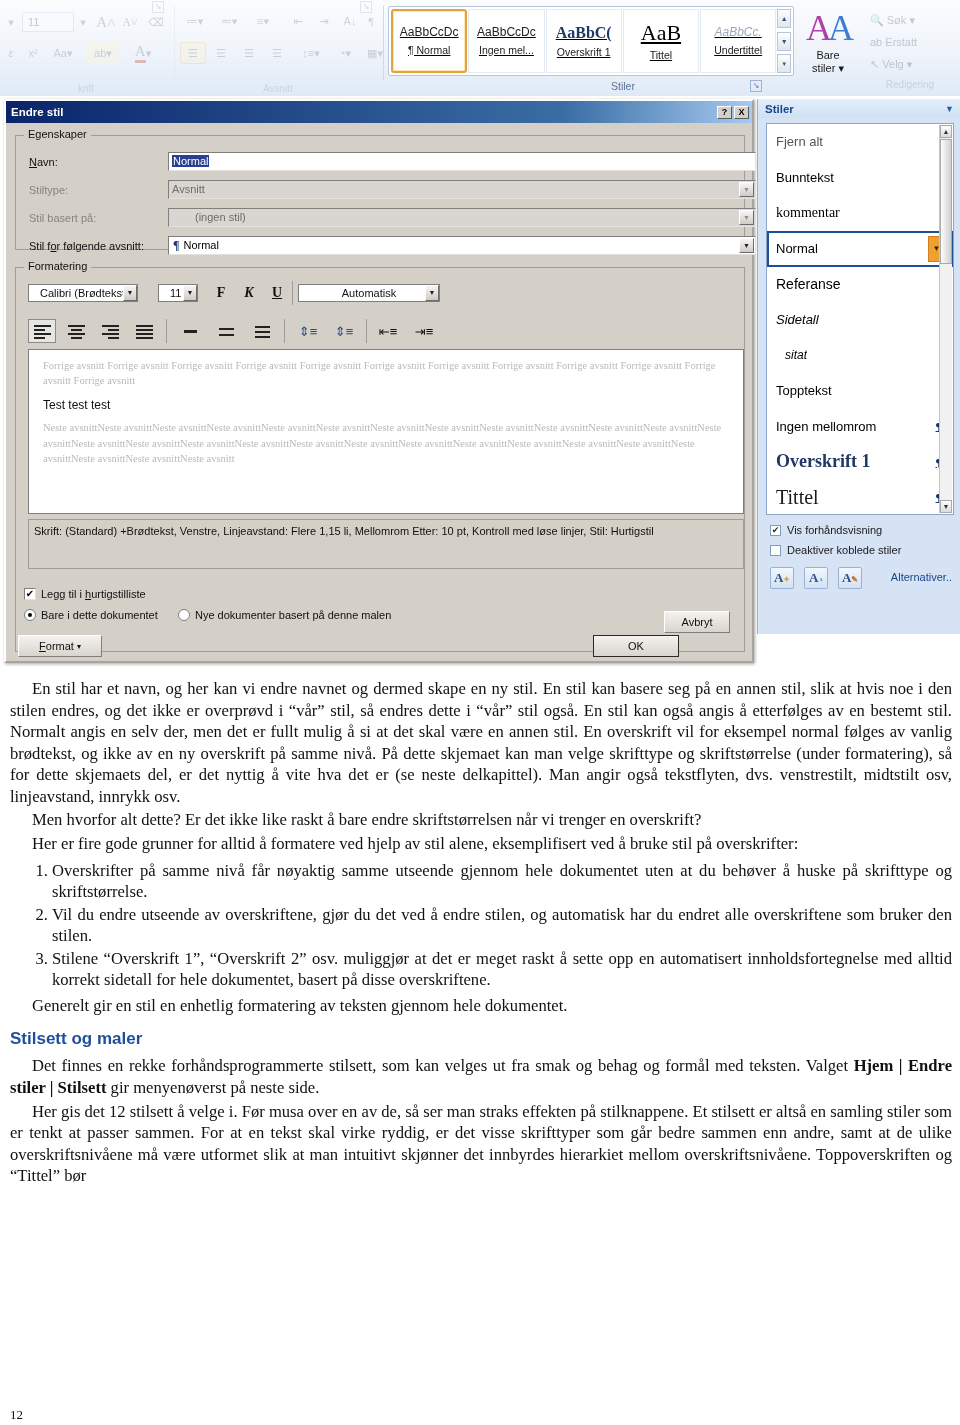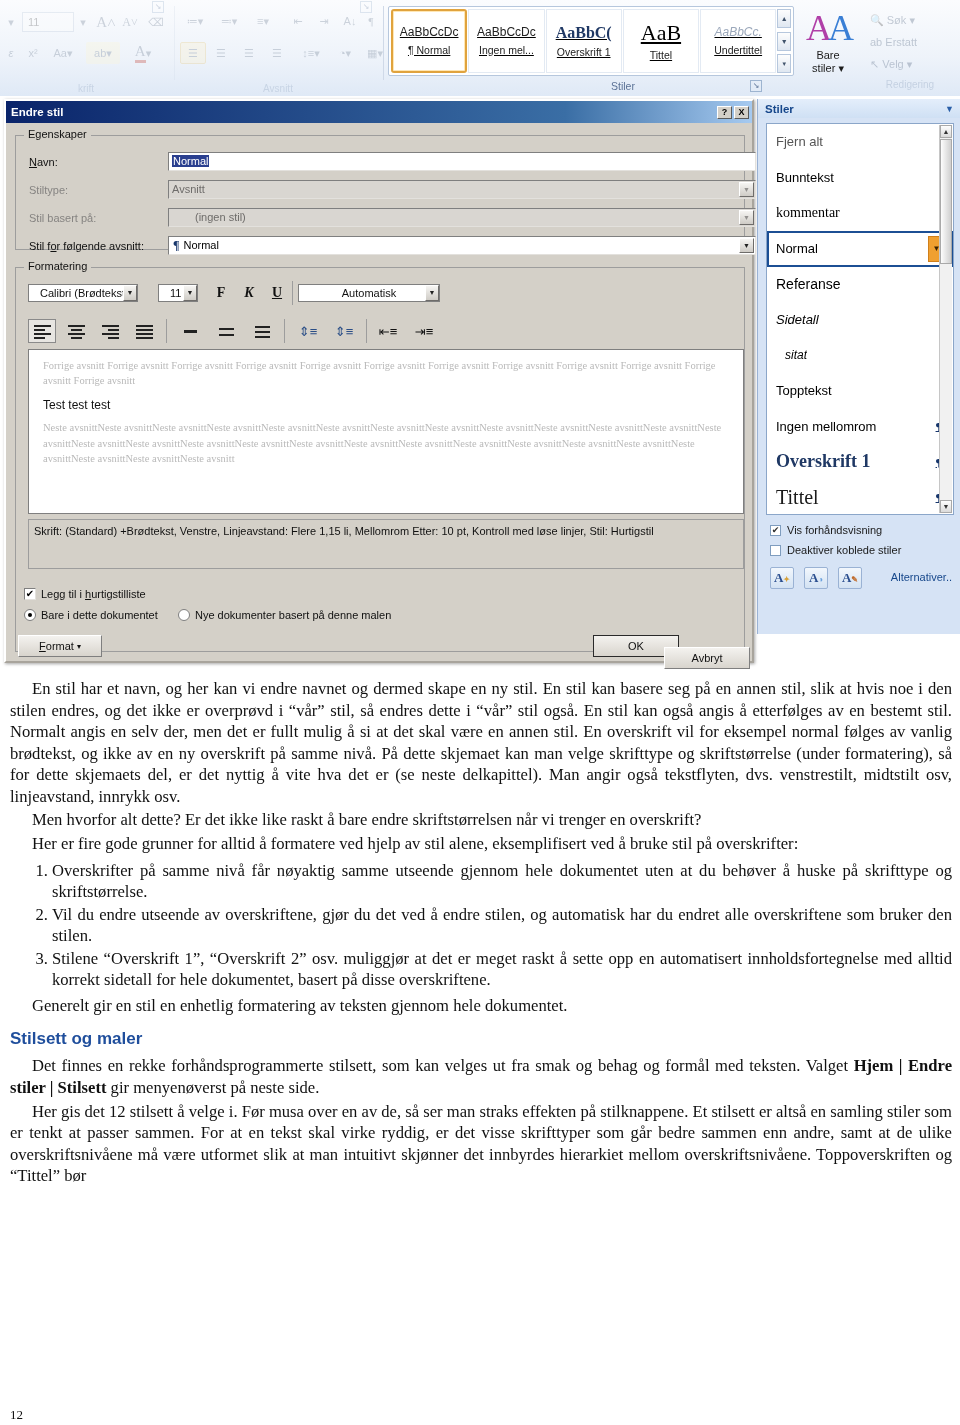--- a/index.html
+++ b/index.html
@@ -501,21 +501,21 @@
     </div>
     <div class="rad" style="left:172px;top:508px;">
       <span class="circ"></span>
       <span>Nye dokumenter basert på denne malen</span>
     </div>
 
     <div class="btn" style="left:12px;top:534px;width:84px;height:22px;">
       <span><u>F</u>ormat</span>&nbsp;<span style="font-size:8px;">▾</span>
     </div>
     <div class="btn def" style="left:566px;top:534px;width:86px;height:22px;margin-left:21px;">OK</div>
-    <div class="btn" style="left:658px;top:546px;width:86px;height:22px;">Avbryt</div>
+    <div class="btn" style="left:658px;top:510px;width:66px;height:22px;">Avbryt</div>
   </div>
 
   <div class="pane">
     <div class="pane-head">
       <span>Stiler</span>
       <span style="font-size:9px;color:#2a5fa8;">▼</span>
     </div>
 
     <div class="pane-list">
       <div class="style-row">

